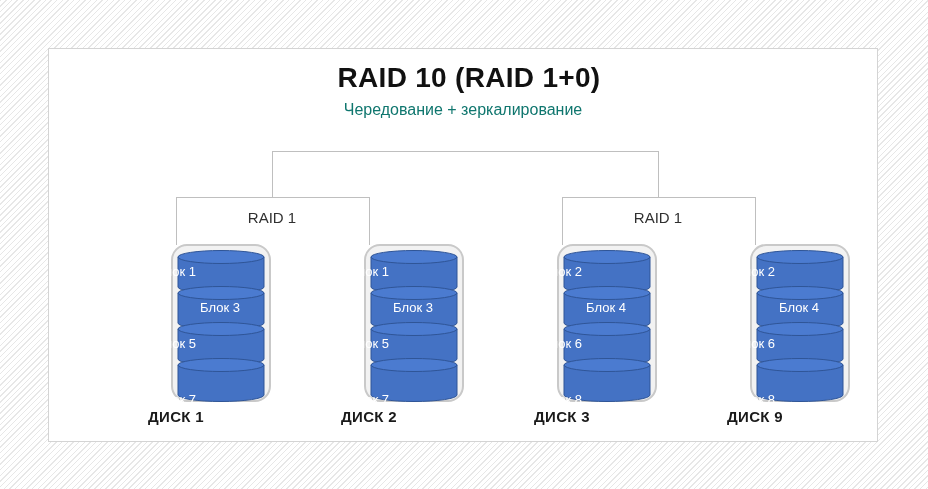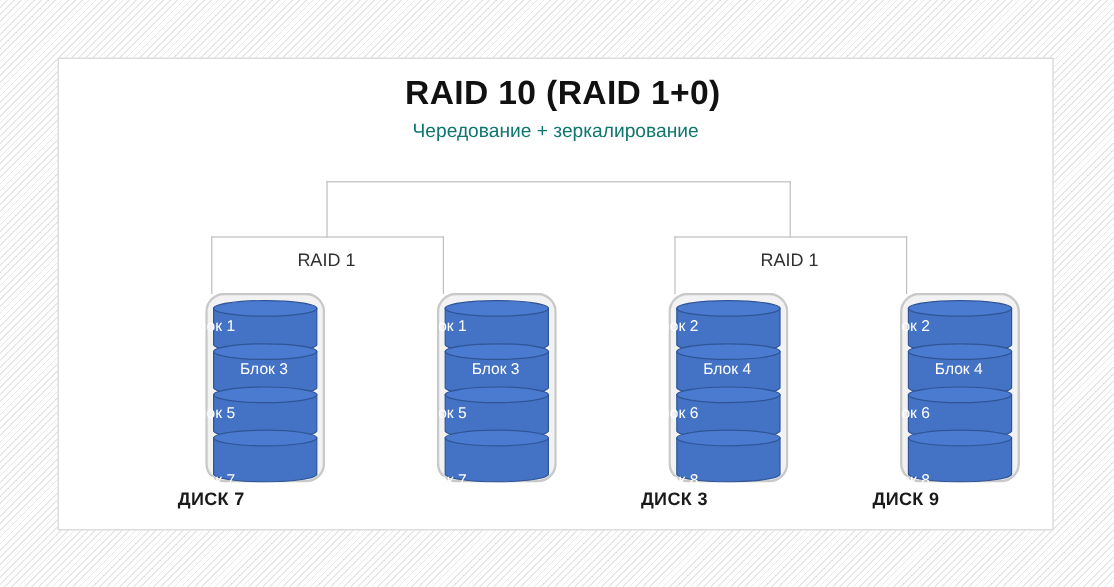--- a/index.html
+++ b/index.html
@@ -95,31 +95,32 @@
     <div class="raid-label" style="left:549px; top:160px;">RAID 1</div>
 
     <div class="disk" style="left:77px;">
       <svg class="disk-graphic" viewBox="0 0 100 158">
           <use href="#diskShape"></use>
         </svg>
       <div class="blk blk-0">Блок 1</div>
       <div class="blk blk-1">Блок 3</div>
       <div class="blk blk-2">Блок 5</div>
       <div class="blk blk-3">Блок 7</div>
-      <div class="disk-label">ДИСК 7</div>
+      <div class="disk-label">ДИСК 1</div>
     </div>
 
     <div class="disk" style="left:270px;">
       <svg class="disk-graphic" viewBox="0 0 100 158">
           <use href="#diskShape"></use>
         </svg>
       <div class="blk blk-0">Блок 1</div>
       <div class="blk blk-1">Блок 3</div>
       <div class="blk blk-2">Блок 5</div>
       <div class="blk blk-3">Блок 7</div>
+      <div class="disk-label">ДИСК 2</div>
     </div>
 
     <div class="disk" style="left:463px;">
       <svg class="disk-graphic" viewBox="0 0 100 158">
           <use href="#diskShape"></use>
         </svg>
       <div class="blk blk-0">Блок 2</div>
       <div class="blk blk-1">Блок 4</div>
       <div class="blk blk-2">Блок 6</div>
       <div class="blk blk-3">Блок 8</div>

